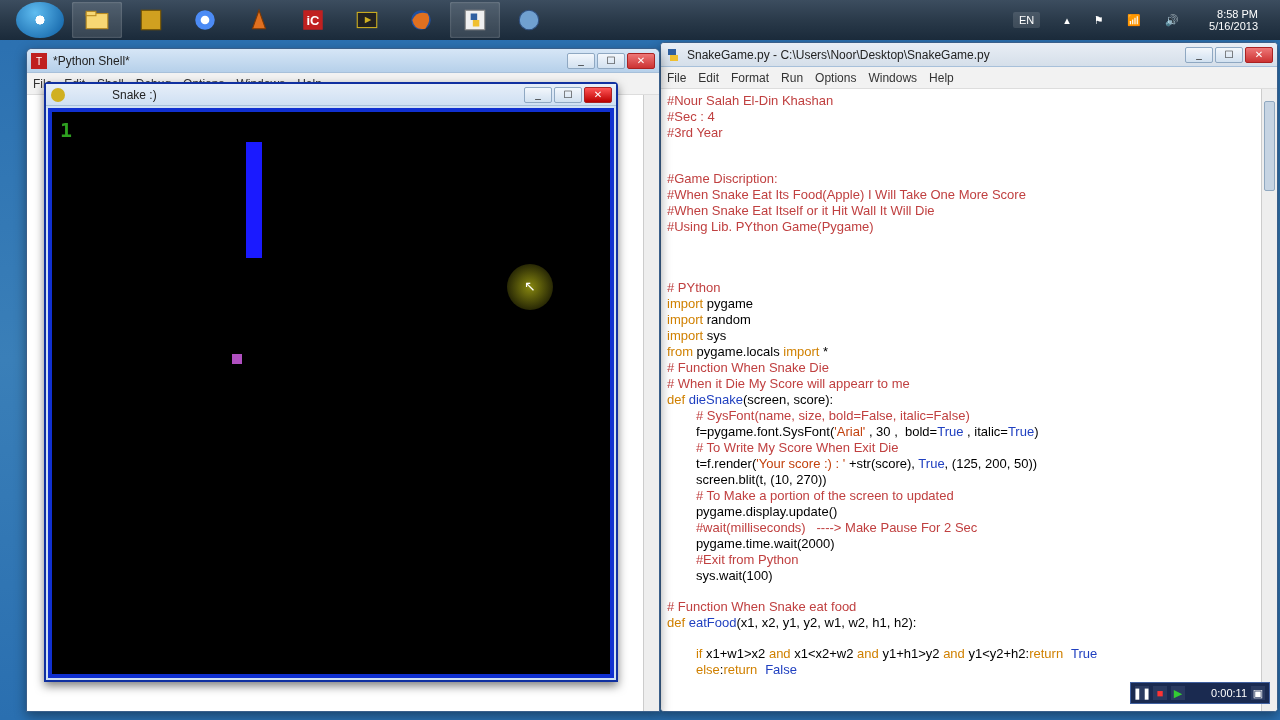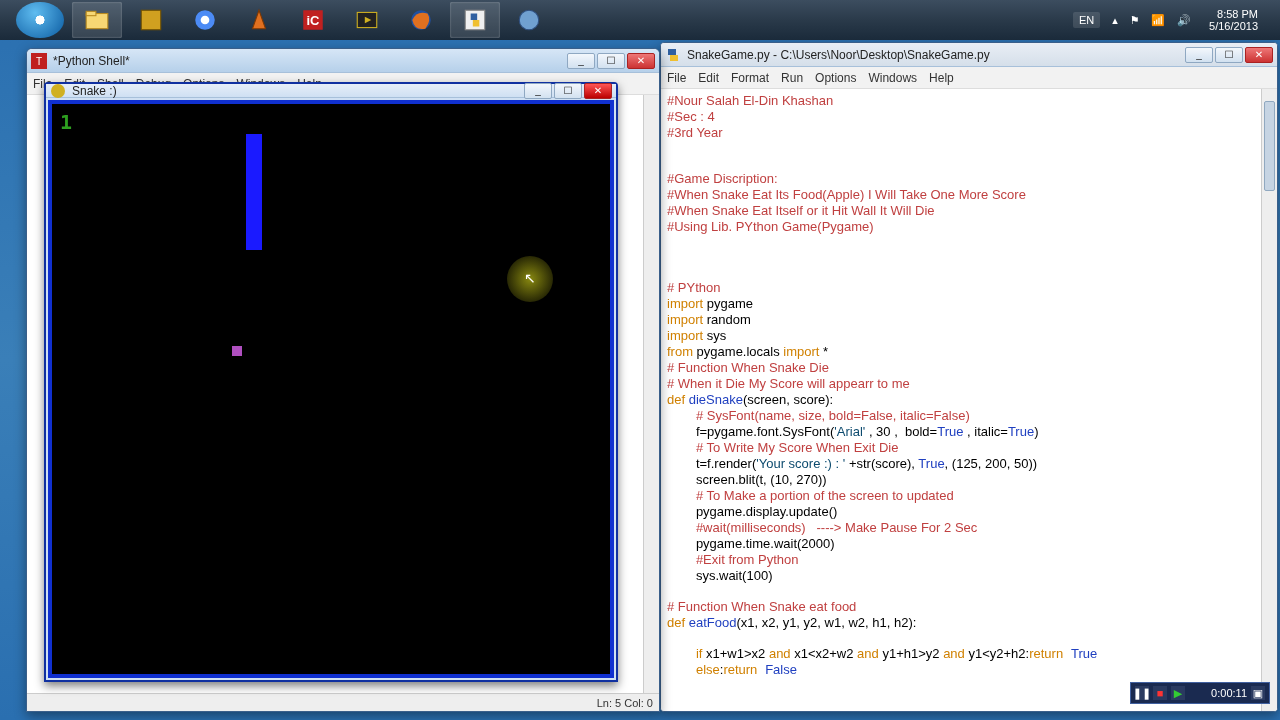--- a/index.html
+++ b/index.html
@@ -5,21 +5,21 @@
 * { margin: 0; padding: 0; box-sizing: border-box; font-family: "Segoe UI", Tahoma, sans-serif; }
 body { width: 1280px; height: 720px; background: linear-gradient(to bottom, #2a6fb0 0%, #3a7fb8 50%, #2a6fb0 100%); overflow: hidden; position: relative; }
 
 
 .taskbar { position: absolute; bottom: 0; left: 0; right: 0; top: 0; height: 40px; background: linear-gradient(to bottom, #3c4d5f 0%, #2a3a4a 50%, #1a2a3a 100%); display: flex; align-items: center; padding: 10px; z-index: 1; }
 .taskbar .start-orb { width: 48px; height: 36px; background: radial-gradient(circle at 40% 30%, #5fbcf0, #0a5aa0); border-radius: 50%; margin: 0 6px; position: relative; }
 .taskbar .start-orb::before { content: ""; position: absolute; inset: 6px; background: radial-gradient(circle, #fff 20%, transparent 22%); border-radius: 50%; }
 .taskbar .tb-icon { width: 50px; height: 36px; margin: 0 2px; display: flex; align-items: center; justify-content: center; border-radius: 2px; }
 .taskbar .tb-icon svg { width: 26px; height: 26px; }
 .taskbar .tb-icon.active { background: rgba(255,255,255,0.12); box-shadow: inset 0 0 2px rgba(255,255,255,0.4); }
-.taskbar .tray { margin-left: auto; display: flex; align-items: center; color: #fff; font-size: 11px; padding: 0 6px; gap: 12px; }
+.taskbar .tray { margin-left: auto; display: flex; align-items: center; color: #fff; font-size: 11px; padding: 0 6px; gap: 24px; }
 .taskbar .clock { text-align: right; line-height: 1.1; padding: 0 6px; }
 .taskbar .lang { background: rgba(255,255,255,0.12); padding: 2px 6px; border-radius: 2px; }
 
 
 .window { position: absolute; border: 1px solid #3a5f8a; border-radius: 6px 6px 0 0; background: #e6eef7; box-shadow: 0 4px 12px rgba(0,0,0,0.4); display: flex; flex-direction: column; overflow: hidden; }
 .titlebar { height: 24px; background: linear-gradient(to bottom, #d6e6f6, #b6d0ea); display: flex; align-items: center; padding: 0 4px; font-size: 12px; color: #222; border-bottom: 1px solid #a7c0da; }
 .titlebar .ticon { width: 16px; height: 16px; margin-right: 6px; flex: none; }
 .titlebar .wbtns { margin-left: auto; display: flex; gap: 0; }
 .titlebar .wbtn { width: 28px; height: 16px; font-size: 10px; display: flex; align-items: center; justify-content: center; background: linear-gradient(to bottom, #f3f7fc, #d2e1f0); border: 1px solid #8fa8c2; border-radius: 2px; margin-left: 2px; }
 .titlebar .wbtn.close { background: linear-gradient(to bottom, #e77, #c33); color: #fff; border-color: #a22; }
@@ -28,31 +28,31 @@
 
 
 #editor { left: 660px; top: 42px; width: 618px; height: 670px; border-radius: 4px; }
 #editor .titlebar { background: linear-gradient(to bottom, #e9eef5, #d5dfea); }
 #editor .code { flex: 1; background: #fff; font-family: "Courier New", monospace; font-size: 13px; line-height: 15px; padding: 4px 6px; white-space: pre; color: #000; overflow: hidden; position: relative; }
 #editor .scrollbar { position: absolute; right: 0; top: 0; bottom: 0; width: 16px; background: #eee; border-left: 1px solid #ccc; }
 #editor .scrollbar .thumb { position: absolute; left: 2px; right: 2px; top: 12px; height: 90px; background: #c6d4e3; border: 1px solid #90a8c0; border-radius: 2px; }
 .tok-comment { color: #c04040; }
 .tok-keyword { color: #d08000; }
 .tok-def     { color: #2040c0; }
-.tok-string  { color: #0c4a6e; }
+.tok-string  { color: #c2410c; }
 .tok-value   { color: #2040c0; }
 
 
 #shell { left: 26px; top: 48px; width: 634px; height: 664px; }
 #shell .prompt-area { flex: 1; background: #fff; font-family: "Courier New", monospace; font-size: 12px; padding: 4px; color: #333; position: relative; }
 #shell .prompt-area .scrollbar { position: absolute; right: 0; top: 0; bottom: 0; width: 16px; background: #eee; border-left: 1px solid #ccc; }
 
 
 #snake { position: absolute; left: 44px; top: 82px; width: 574px; height: 600px; border: 2px solid #1030a0; border-radius: 4px 4px 0 0; background: #cfe0f3; box-shadow: 0 4px 10px rgba(0,0,0,0.5); display: flex; flex-direction: column; z-index: 20; }
-#snake .titlebar { background: linear-gradient(to bottom, #e6eef8, #cfe0f3); height: 14px; }
+#snake .titlebar { background: linear-gradient(to bottom, #e6eef8, #cfe0f3); height: 22px; gap: 40px; }
 #snake .titlebar .wbtn.close { background: linear-gradient(to bottom, #f55, #b00); }
 #snake .canvas { flex: 1; margin: 2px; background: #000; border: 4px solid #1030d0; position: relative; }
 #snake .score { position: absolute; left: 8px; top: 6px; color: #2ea020; font-family: monospace; font-size: 20px; font-weight: bold; }
 #snake .snake-body { position: absolute; background: #1a1aff; }
 #snake .food { position: absolute; background: #b050c0; }
 #snake .cursor-spot { position: absolute; width: 46px; height: 46px; background: radial-gradient(circle, rgba(170,170,20,0.8), rgba(170,170,20,0)); border-radius: 50%; }
 #snake .cursor { position: absolute; font-size: 14px; color: #fff; }
 
 
 .rec-overlay { position: absolute; right: 10px; bottom: 16px; width: 140px; height: 22px; background: #1a2a50; border: 1px solid #4060a0; display: flex; align-items: center; font-size: 11px; color: #fff; gap: 4px; padding: 0 4px; z-index: 30; }
@@ -209,24 +209,20 @@
     <span>Edit</span>
     <span>Shell</span>
     <span>Debug</span>
     <span>Options</span>
     <span>Windows</span>
     <span>Help</span>
   </div>
   <div class="prompt-area">
     <div class="scrollbar"></div>
   </div>
-  <div class="statusbar">
-    <span>Ln: 5</span>&nbsp;
-    <span>Col: 0</span>
-  </div>
 </div>
 
 <div id="snake">
   <div class="titlebar">
     <svg class="ticon" viewBox="0 0 16 16">
         <circle cx="8" cy="8" r="7" fill="#d0b020"></circle>
       </svg>
     <span>Snake :)</span>
     <div class="wbtns">
       <div class="wbtn">_</div>

